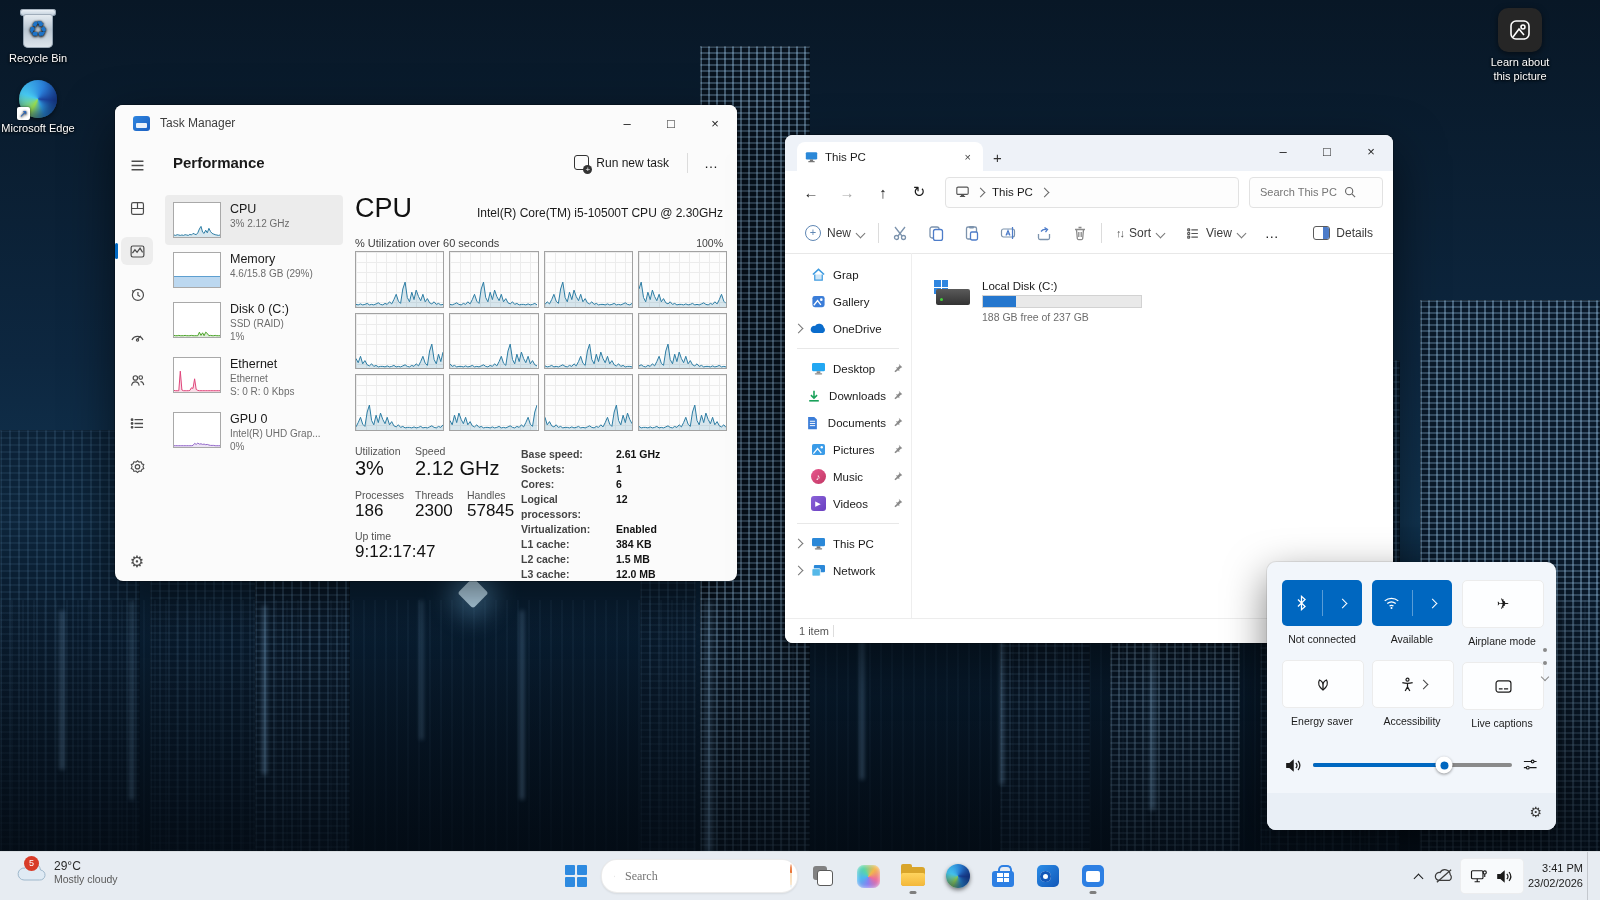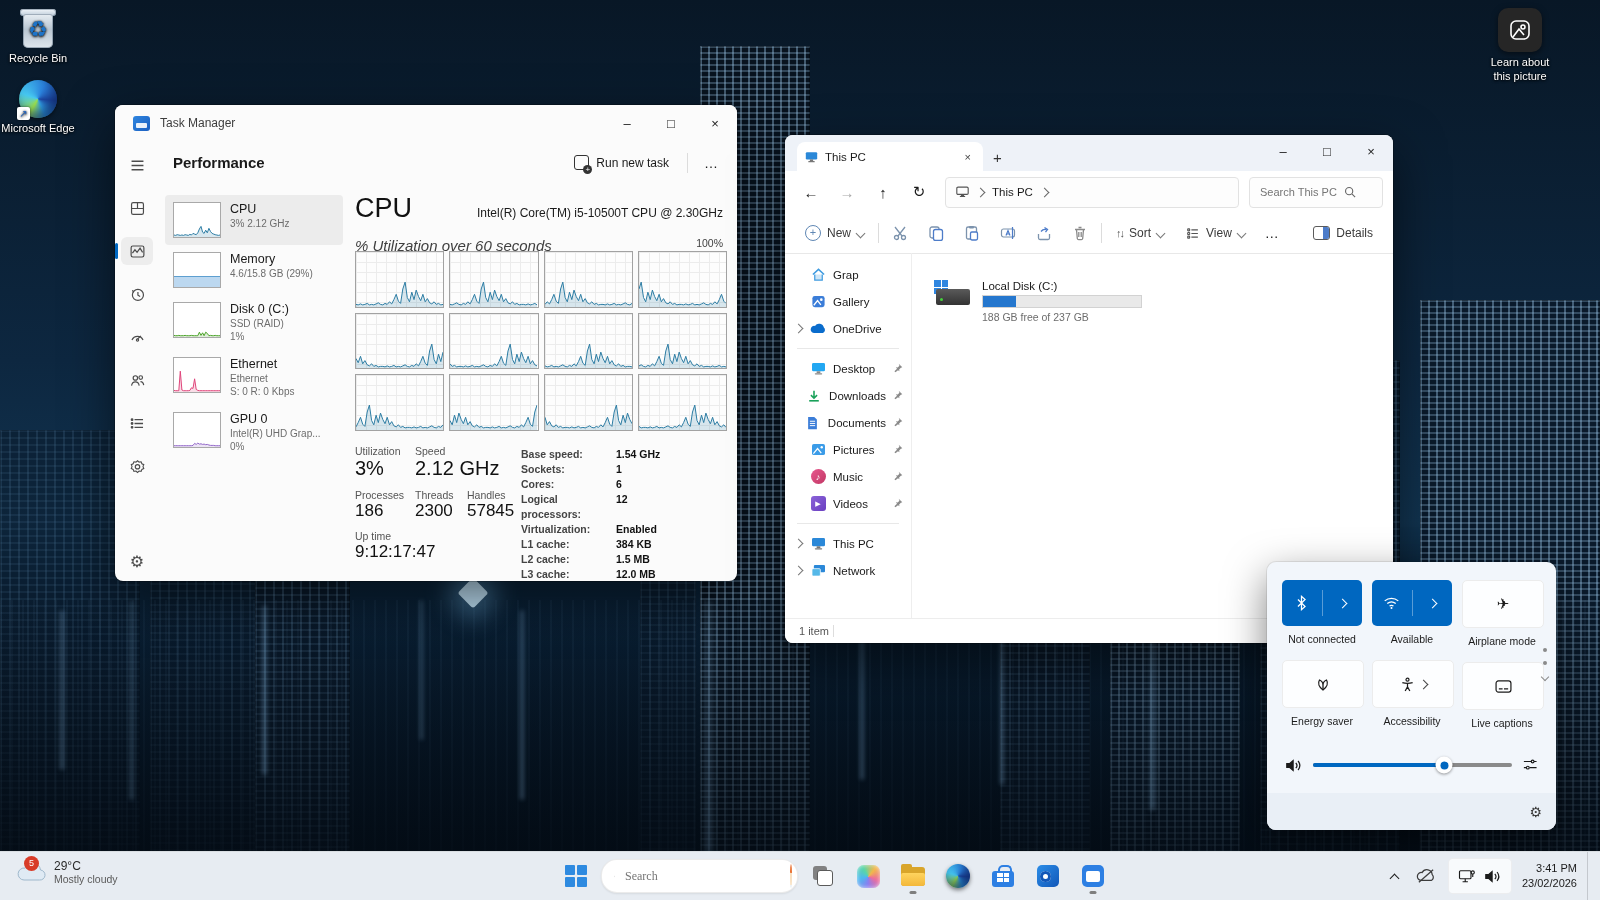--- a/index.html
+++ b/index.html
@@ -71,21 +71,21 @@
   .tmitem{display:flex;gap:9px;padding:7px 8px;border-radius:4px;cursor:pointer;align-items:flex-start;}
   .tmitem.sel{background:#ececec;}
   .thumb{width:46px;height:34px;background:#fff;border:1px solid #a9a9a9;position:relative;flex-shrink:0;overflow:hidden;}
   .thumb .spk{position:absolute;inset:0;}
   .memfill{position:absolute;left:0;right:0;bottom:0;background:#bcd8f0;border-top:1.5px solid #5d9fd0;}
   .tmtxt .nm{font-size:12.5px;color:#1a1a1a;line-height:1.2;}
   .tmtxt .s{font-size:10px;color:#6d6d6d;line-height:1.3;}
   .tmdetail{position:absolute;left:196px;top:0;right:12px;bottom:0;}
   .cputitle{position:absolute;left:0;top:6px;font-size:27px;color:#111;font-weight:400;}
   .cpusub{position:absolute;right:2px;top:19px;font-size:12px;color:#1a1a1a;}
-  .chlbl{position:absolute;left:0;top:50px;font-size:15px;color:#404040;font-style:italic;}
+  .chlbl{position:absolute;left:0;top:50px;font-size:11px;color:#404040;}
   .chmax{position:absolute;right:2px;top:50px;font-size:10.5px;color:#404040;}
   .coregrid{position:absolute;left:0;top:64px;width:372px;height:180px;display:grid;grid-template-columns:repeat(4,1fr);grid-template-rows:repeat(3,1fr);gap:5px;}
   .core{border:1px solid #a2a2a2;background-color:#fdfdfd;position:relative;overflow:hidden;
         background-image:repeating-linear-gradient(to right,#ececec 0 1px,transparent 1px 10px),
                          repeating-linear-gradient(to bottom,#ececec 0 1px,transparent 1px 10px);}
   .core .spk{position:absolute;inset:0;}
   .stats{position:absolute;left:0;top:258px;right:0;}
   .slab{font-size:10.5px;color:#555;}
   .sval{font-size:20px;color:#111;}
   .sval2{font-size:17px;color:#111;}
@@ -179,21 +179,21 @@
   .folder .front{position:absolute;left:0;right:0;bottom:0;height:13px;background:linear-gradient(180deg,#ffd45e,#f3b73a);border-radius:2px 2px 3px 3px;}
   .storeic{position:relative;width:22px;height:22px;}
   .storeic .bag{position:absolute;left:0;right:0;bottom:0;height:16px;background:#2d7fe3;border-radius:3px;}
   .storeic .hdl{position:absolute;left:6px;top:0;width:10px;height:7px;border:2px solid #2d7fe3;border-bottom:none;border-radius:5px 5px 0 0;}
   .storeic .w{position:absolute;left:5px;top:8px;width:12px;height:9px;display:grid;grid-template-columns:1fr 1fr;grid-template-rows:1fr 1fr;gap:1px;}
   .storeic .w i{background:#fff;}
   .outlookic{width:22px;height:22px;border-radius:5px;background:linear-gradient(135deg,#2b8de8,#1257b8);position:relative;}
   .outlookic::after{content:"";position:absolute;left:3px;top:6px;width:11px;height:11px;border-radius:50%;background:#fff;box-shadow:inset 0 0 0 3px #1257b8;}
   .tmic{width:22px;height:22px;border-radius:5px;background:#2d7fe3;position:relative;}
   .tmic::after{content:"";position:absolute;left:4px;right:4px;top:6px;bottom:5px;background:#fff;border-radius:2px;}
-  .tray{position:absolute;right:8px;top:0;height:48px;display:flex;align-items:center;gap:6px;}
+  .tray{position:absolute;right:8px;top:0;height:48px;display:flex;align-items:center;}
   .trbtn{height:34px;display:flex;align-items:center;justify-content:center;border-radius:4px;cursor:pointer;padding:0 6px;color:#1b1b1b;}
   .traypill{display:flex;align-items:center;gap:8px;background:rgba(255,255,255,.72);border:1px solid rgba(0,0,0,.05);border-radius:5px;height:34px;padding:0 9px;cursor:pointer;}
   .clock{text-align:right;font-size:11px;color:#1b1b1b;line-height:1.35;cursor:pointer;padding:2px 4px;}
   .sliver{width:4px;height:48px;border-left:1px solid rgba(0,0,0,.15);}
 </style>
 </head>
 <body>
 
 <div id="wall">
   <div class="bld dim" style="left:0;top:430px;width:140px;bottom:48px;"></div>
@@ -487,21 +487,21 @@
                 <div class="slab">Handles</div>
                 <div class="sval2">57845</div>
               </div>
             <div class="abs" style="left:0;top:85px;">
                 <div class="slab">Up time</div>
                 <div class="sval2">9:12:17:47</div>
               </div>
             <div class="kv">
               <div class="kvrow">
                   <span class="k">Base speed:</span>
-                  <span class="v">1.54 GHz</span>
+                  <span class="v">2.61 GHz</span>
                 </div>
               <div class="kvrow">
                   <span class="k">Sockets:</span>
                   <span class="v">1</span>
                 </div>
               <div class="kvrow">
                   <span class="k">Cores:</span>
                   <span class="v">6</span>
                 </div>
               <div class="kvrow">

